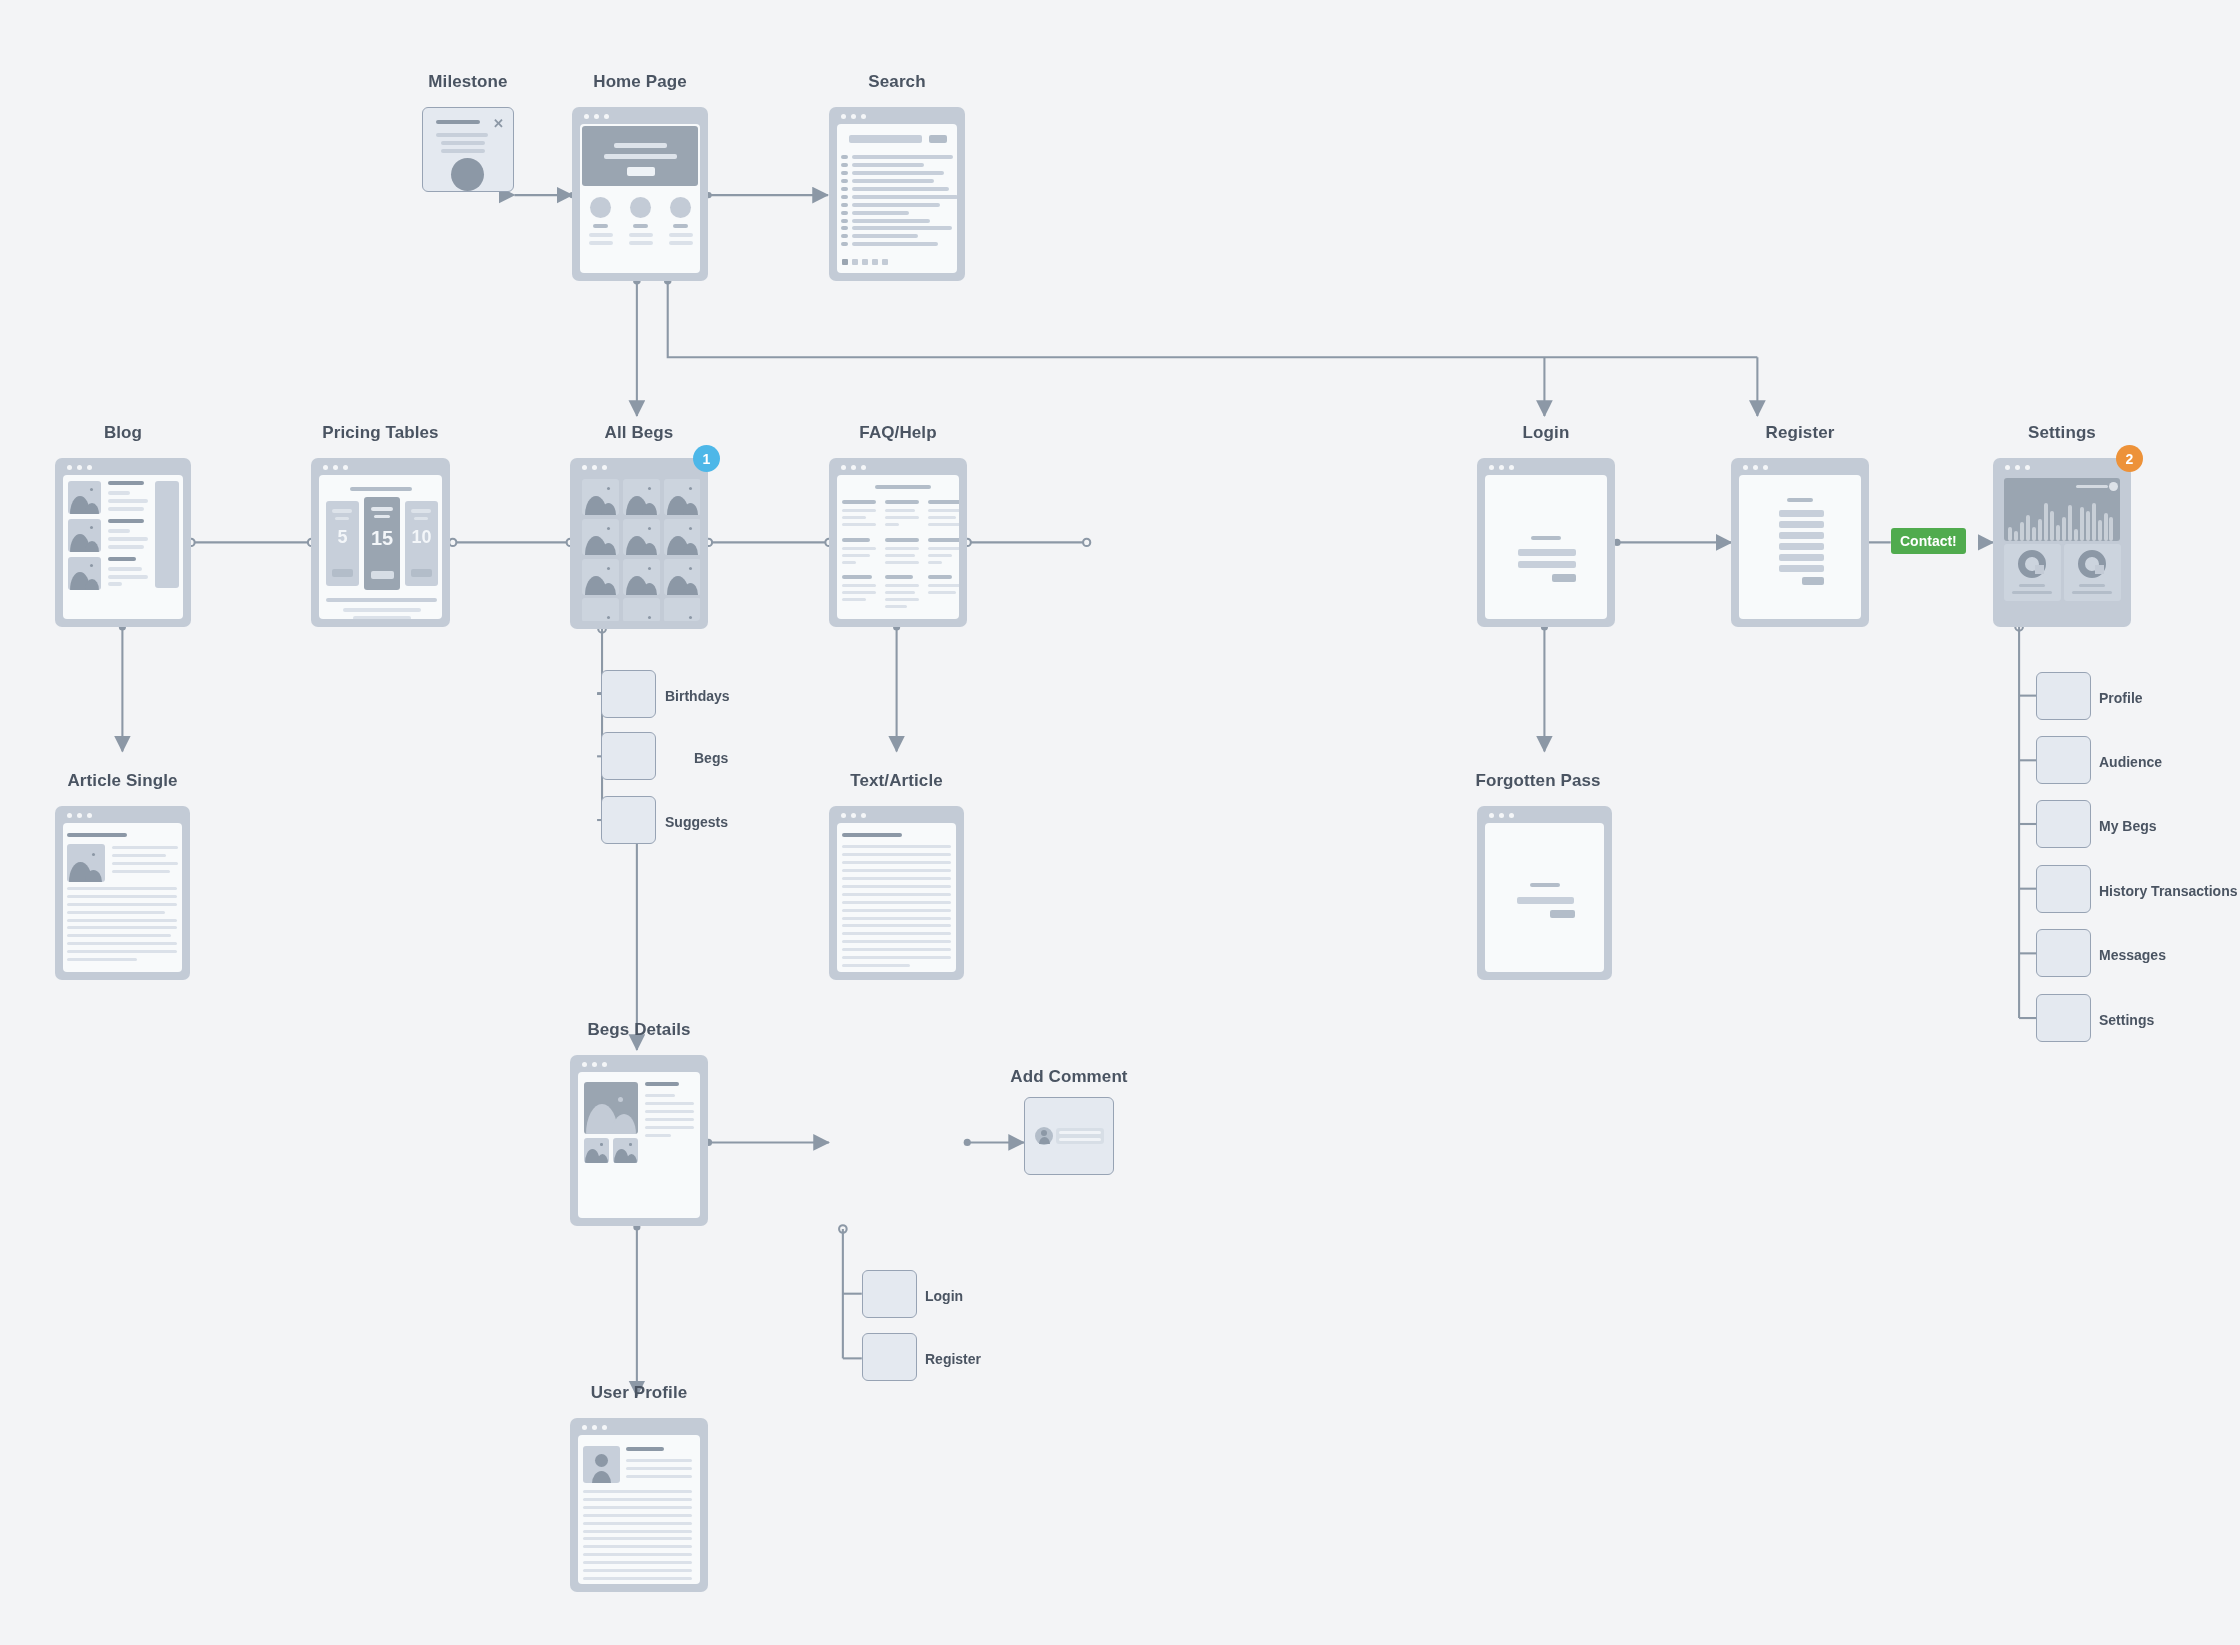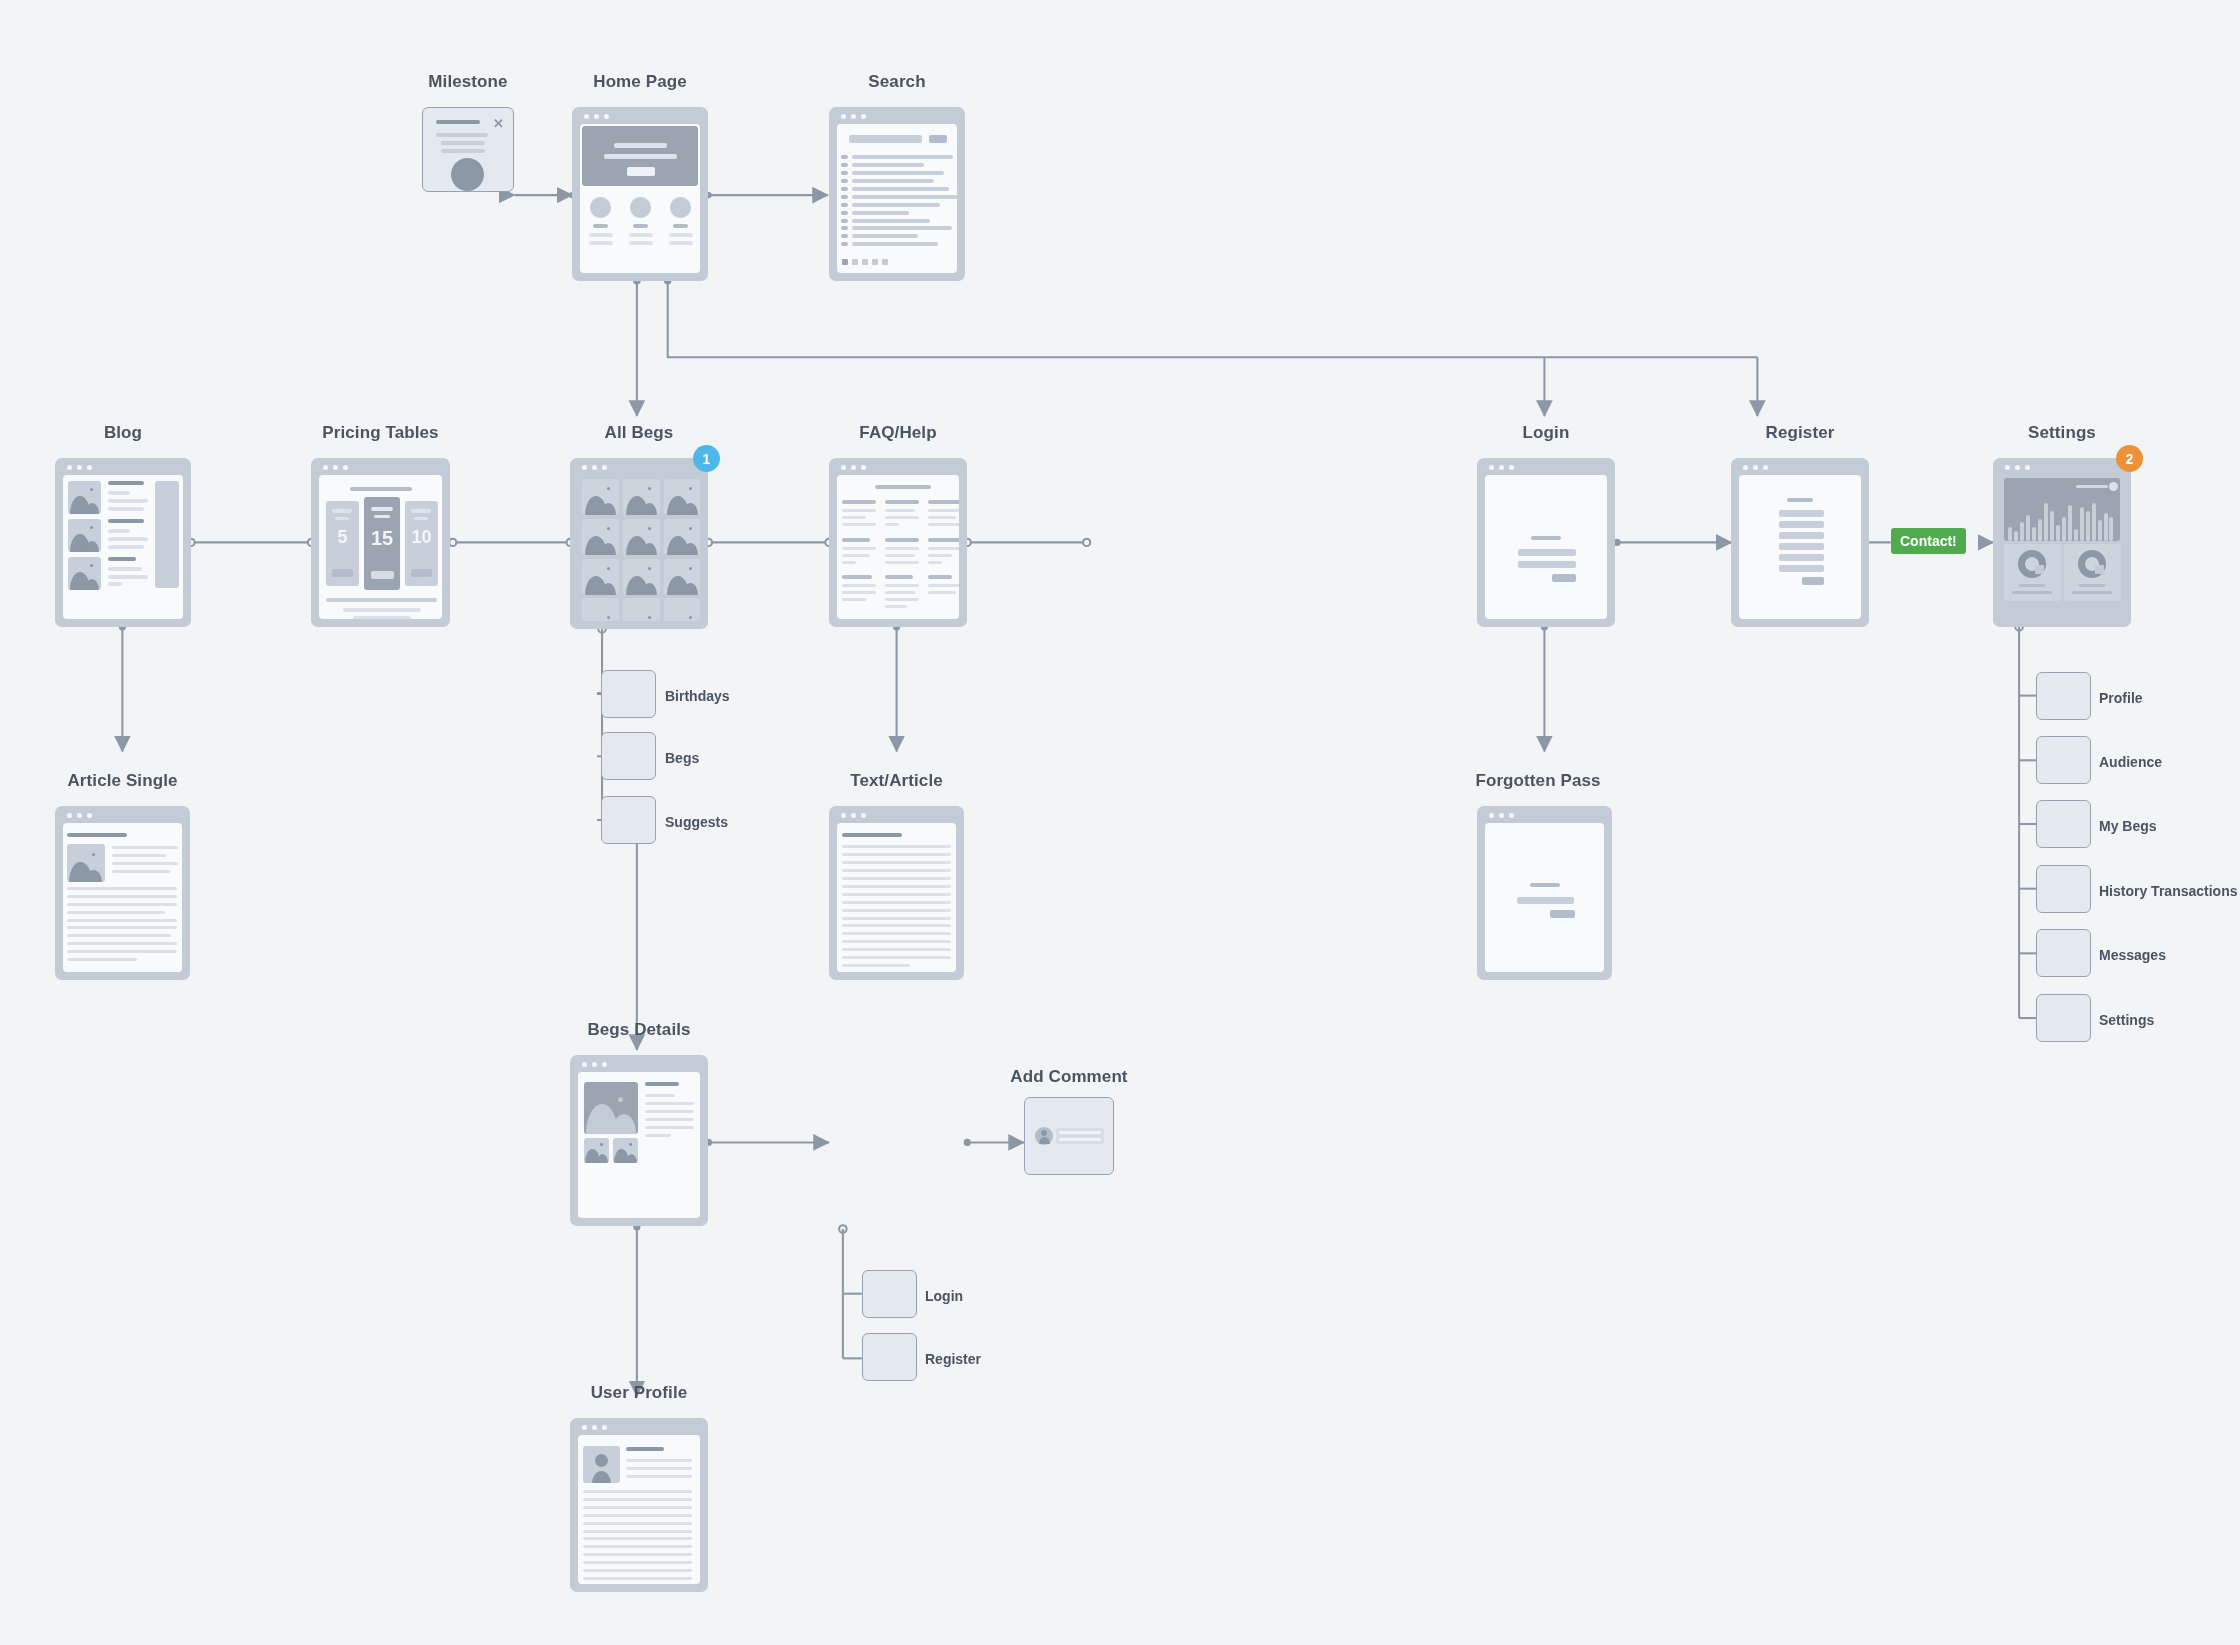--- a/index.html
+++ b/index.html
@@ -438,21 +438,21 @@
         <div class="ph" style="left:86px;top:123px;width:37px;height:24px;background:#ccd4de;">
             <div class="dot" style="left:25px;top:18px;width:3px;height:3px;"></div>
           </div>
       </div>
     </div>
   </div>
 
   <div class="chip" style="left:601px;top:670px;"></div>
   <div class="chip-label" style="left:665px;top:688px;">Birthdays</div>
   <div class="chip" style="left:601px;top:732px;"></div>
-  <div class="chip-label" style="left:665px;top:750px;">Begs</div>
+  <div class="chip-label" style="left:694px;top:750px;">Begs</div>
   <div class="chip" style="left:601px;top:796px;"></div>
   <div class="chip-label" style="left:665px;top:814px;">Suggests</div>
 
   <div class="node" style="left:829px;top:458px;width:138px;height:169px;">
     <div class="node-title" style="top:-35px;">FAQ/Help</div>
     <div class="win" style="left:0;top:0;width:138px;height:169px;">
       <div class="dots">
           <i></i>
           <i></i>
           <i></i>

